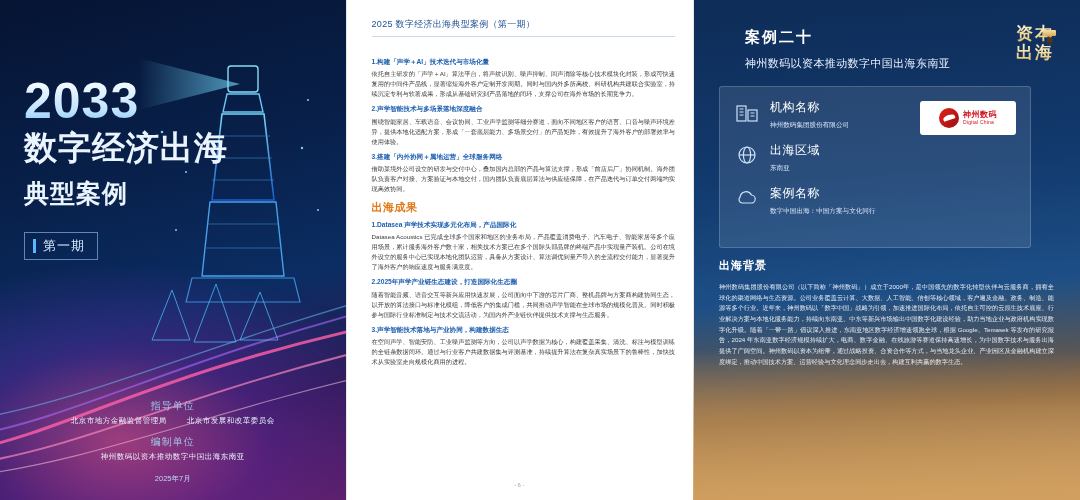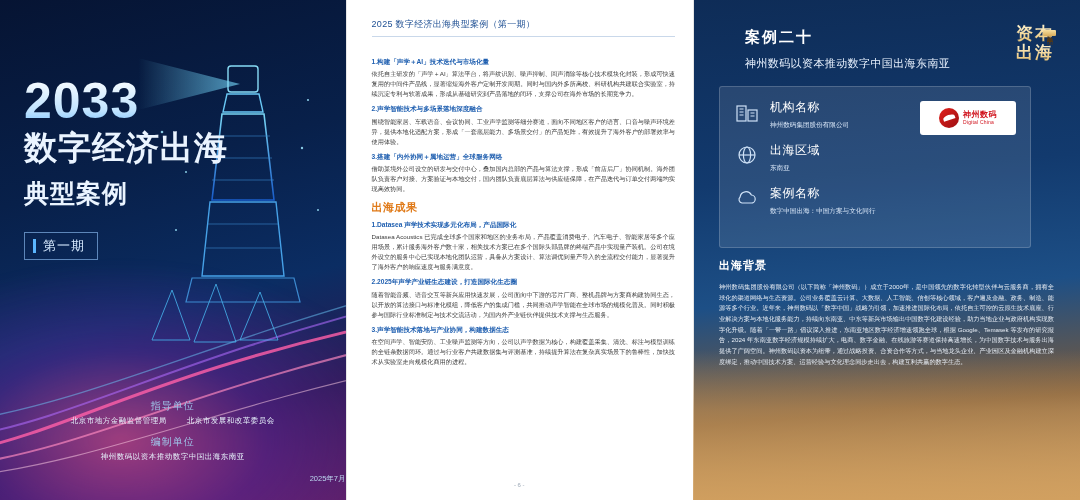--- a/index.html
+++ b/index.html
@@ -21,21 +21,21 @@
   .cover-l1{font-size:33px;font-weight:bold;letter-spacing:1px;color:#eaf4ff;font-family:Liberation Serif, serif;}
   .cover-l2{font-size:25px;font-weight:bold;margin-top:6px;letter-spacing:1px;color:#eaf4ff;}
   .cover-badge{margin-top:22px;display:inline-flex;align-items:center;gap:7px;
     border:1px solid rgba(150,200,255,.6);padding:4px 12px 4px 8px;border-radius:0;}
   .cover-badge i{display:block;width:3px;height:14px;background:#5bb6ff;}
   .cover-badge span{font-size:13px;color:#d7eaff;letter-spacing:1px;}
   .cover-foot{position:absolute;left:0;right:0;bottom:16px;text-align:center;color:#cfe2f7;}
   .cf-label{font-size:10px;color:#9fc6ea;letter-spacing:1px;margin-bottom:3px;}
   .cf-orgs{font-size:7.5px;color:#e6f1fb;letter-spacing:.5px;display:flex;justify-content:center;gap:20px;}
   .cf-gap{height:9px;}
-  .cf-date{font-size:7.5px;color:#bcd6ef;margin-top:12px;text-align:right;}
+  .cf-date{font-size:7.5px;color:#bcd6ef;margin-top:12px;}
 
   
   .mid{position:relative;width:360px;height:500px;background:#ffffff;padding:0;border-radius:23px;}
   .mid-head{position:absolute;left:26px;top:18px;right:18px;}
   .mid-head-title{font-size:9px;color:#1e4f93;letter-spacing:.3px;}
   .mid-head-rule{margin-top:5px;height:1px;background:#c9d8ea;}
   .mid-body{position:absolute;left:26px;top:52px;right:18px;}
   .sec-h{font-size:11px;color:#e07b1a;font-weight:bold;letter-spacing:.5px;margin:6px 0 5px;}
   .pt{font-size:6.6px;color:#1f5fb0;font-weight:bold;line-height:1.55;margin:5px 0 2px;}
   .pg{font-size:6.2px;color:#3a3a3a;line-height:1.62;text-align:justify;margin:0 0 4px;}

